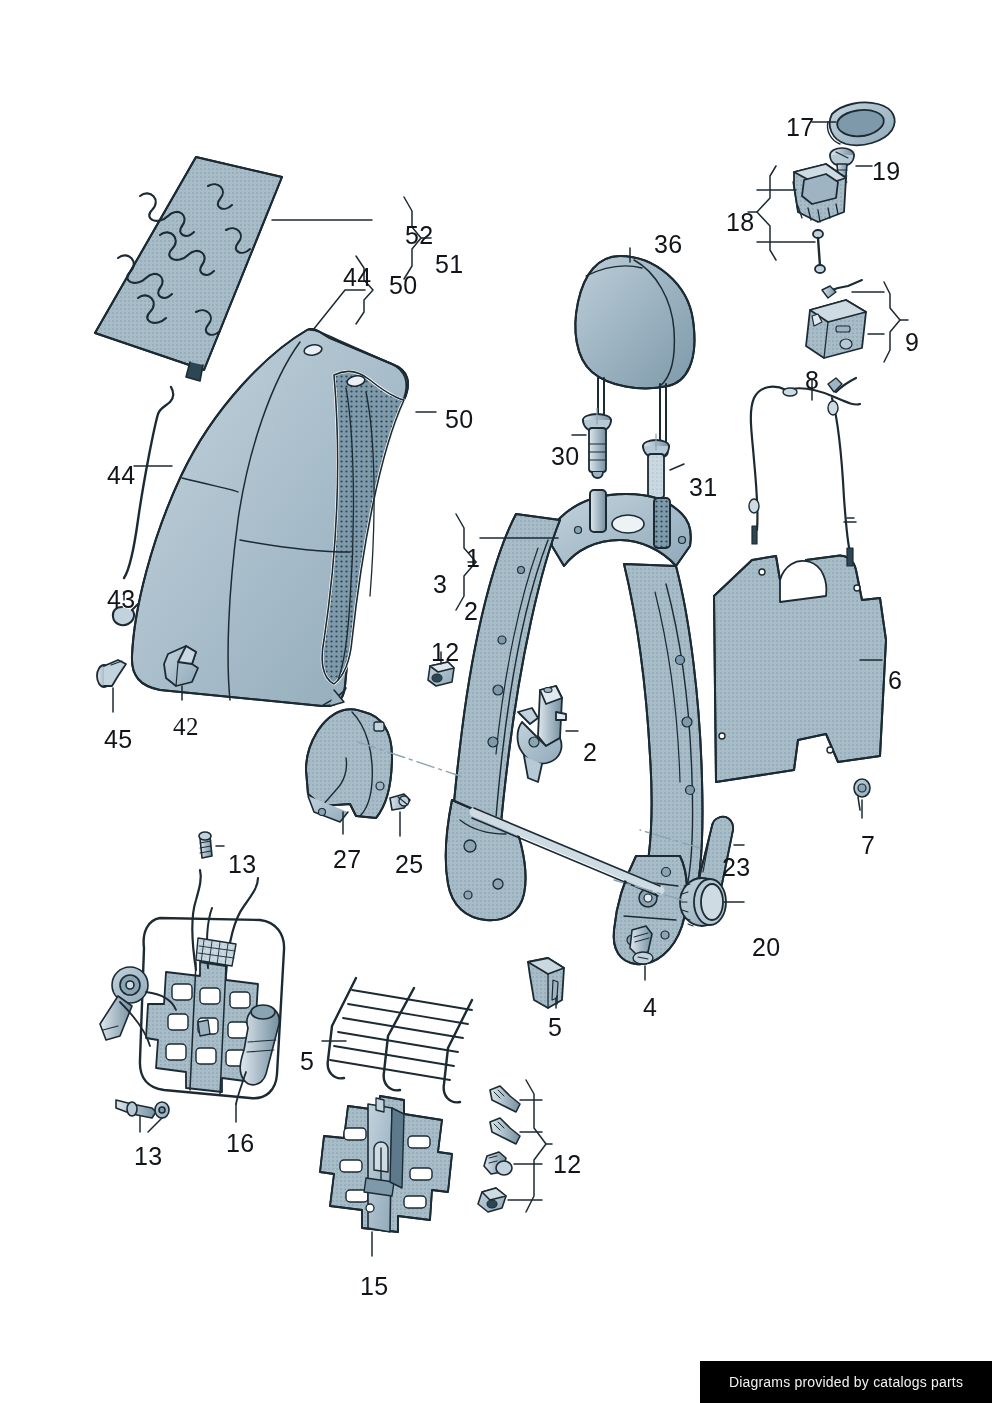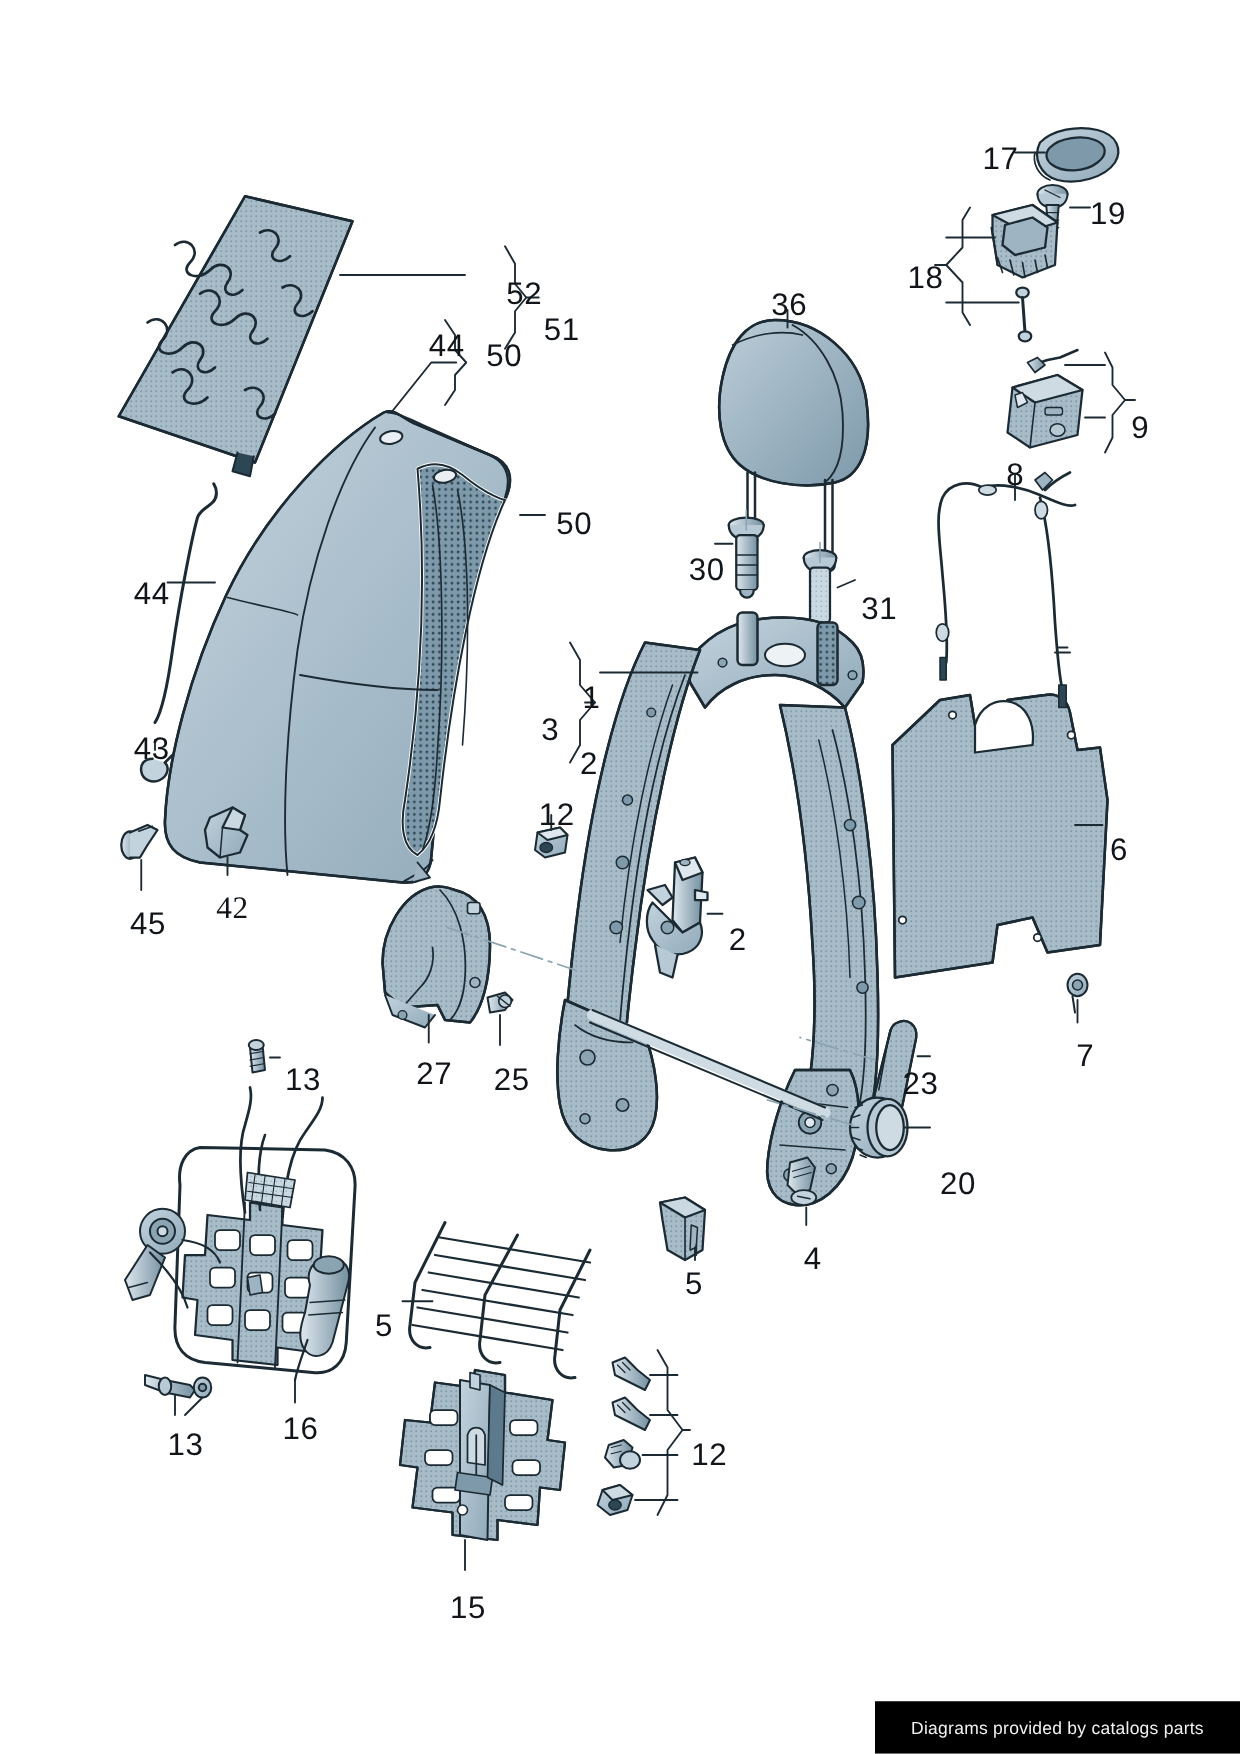--- a/index.html
+++ b/index.html
@@ -651,21 +651,21 @@
     </g>
   </svg>
 
   <div class="callout" style="left:786px;top:115px;">17</div>
   <div class="callout" style="left:872px;top:159px;">19</div>
   <div class="callout" style="left:726px;top:210px;">18</div>
   <div class="callout" style="left:389px;top:223px;margin-left:16px;">52</div>
   <div class="callout" style="left:435px;top:252px;">51</div>
   <div class="callout" style="left:343px;top:265px;">44</div>
   <div class="callout" style="left:389px;top:273px;">50</div>
-  <div class="callout" style="left:617px;top:232px;">36</div>
+  <div class="callout" style="left:654px;top:232px;">36</div>
   <div class="callout" style="left:905px;top:330px;">9</div>
   <div class="callout" style="left:805px;top:368px;">8</div>
   <div class="callout" style="left:445px;top:407px;">50</div>
   <div class="callout" style="left:551px;top:444px;">30</div>
   <div class="callout" style="left:689px;top:475px;">31</div>
   <div class="callout" style="left:107px;top:463px;">44</div>
   <div class="callout" style="left:466px;top:546px;">1</div>
   <div class="callout" style="left:433px;top:572px;">3</div>
   <div class="callout" style="left:464px;top:599px;">2</div>
   <div class="callout" style="left:107px;top:587px;">43</div>

